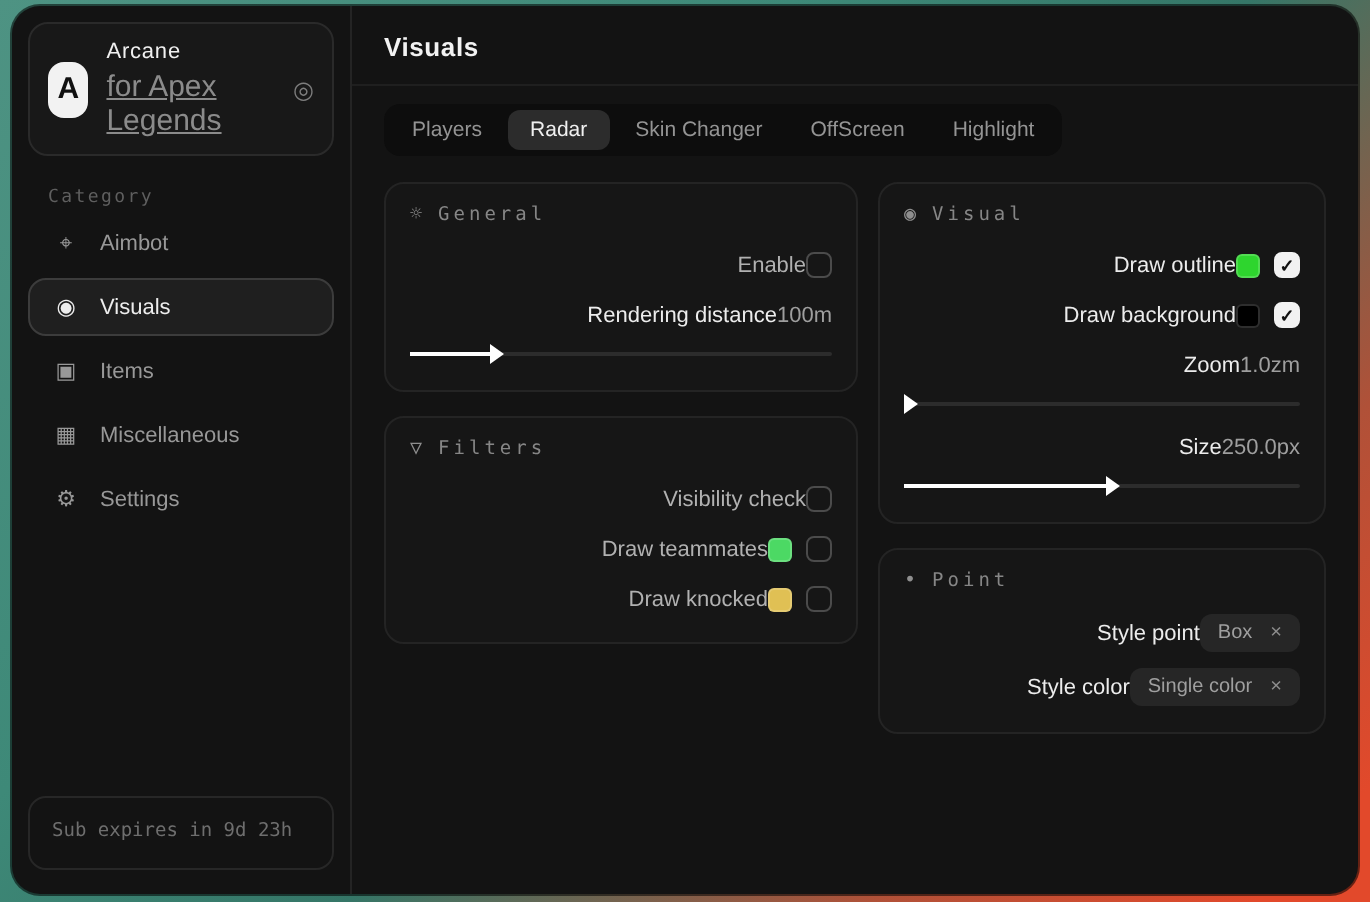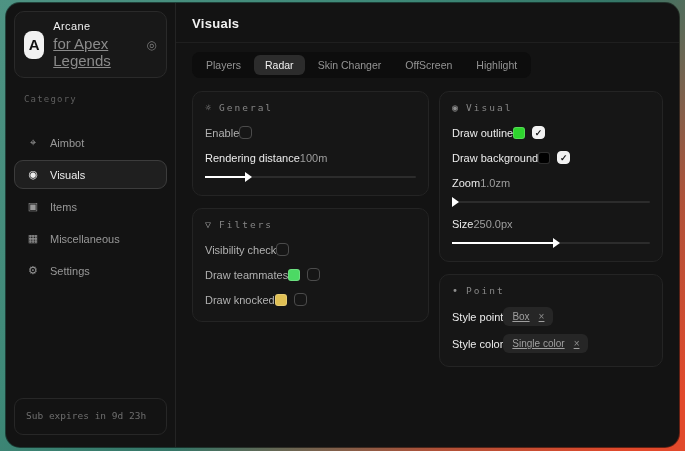--- a/index.html
+++ b/index.html
@@ -15,21 +15,21 @@
   }
   
   .sidebar { width:170px; min-width:170px; border-right:1px solid #242424; display:flex; flex-direction:column; padding:8px 0 8px; }
   .brand-card { margin:0 8px; padding:8px 9px; display:flex; align-items:center; gap:9px;
     background:#181818; border:1px solid #2a2a2a; border-radius:10px; }
   .brand-logo { width:28px; height:28px; background:#f2f2f2; border-radius:8px; color:#111;
     font-weight:bold; font-size:15px; display:flex; align-items:center; justify-content:center; }
   .brand-title { font-size:11px; font-weight:normal; color:#f0f0f0; letter-spacing:.4px; }
   .brand-sub { font-size:15px; color:#8b8b8b; margin-top:3px;text-decoration:underline; }
   .brand-gear { margin-left:auto; color:#7d7d7d; font-size:12px; cursor:pointer; }
-  .category { margin:16px 18px 24px; font-family:"DejaVu Sans Mono", monospace; font-size:9px;
+  .category { margin:16px 18px 4px; font-family:"DejaVu Sans Mono", monospace; font-size:9px;
     color:#5f5f5f; letter-spacing:1.2px; }
   .nav { display:flex; flex-direction:column; gap:3px; padding:0 8px; }
   .nav-item { display:flex; align-items:center; gap:10px; padding:7px 11px; border-radius:9px;
     border:1px solid transparent; color:#989898; font-size:11px; cursor:pointer; }
   .nav-item.active { background:#1f1f1f; border-color:#3c3c3c; color:#ededed; }
   .nav-icon { width:14px; text-align:center; font-size:11px; }
   .sidebar-footer { margin:auto 8px 4px; padding:9px 11px; border:1px solid #272727; border-radius:9px;
     font-family:"DejaVu Sans Mono", monospace; font-size:9.5px; line-height:1.75; }
   .foot-1 { color:#6e6e6e; }
   .foot-2 { color:#bdbdbd; }
@@ -43,38 +43,38 @@
   .tab.active { background:#2c2c2c; color:#f0f0f0; }
   .content { display:flex; gap:10px; padding:11px 16px; align-items:flex-start; }
   .col { display:flex; flex-direction:column; gap:12px; }
   .col-left { width:237px; }
   .col-right { flex:1; }
   .card { background:#161616; border:1px solid #242424; border-radius:10px; padding:10px 12px 13px; }
   .card-head { display:flex; align-items:center; gap:8px; margin-bottom:11px;
     font-family:"DejaVu Sans Mono", monospace; font-size:9.5px; letter-spacing:2px; color:#868686; }
   .card-head .hicon { letter-spacing:0; font-size:10px; color:#8f8f8f; }
   .rows { display:flex; flex-direction:column; gap:8px; }
-  .row { display:flex; align-items:center; justify-content:flex-start; min-height:17px; }
+  .row { display:flex; align-items:center; justify-content:flex-end; min-height:17px; }
   .label { font-size:11px; color:#b1b1b1; }
   .label.strong { color:#ececec; font-weight:normal; }
   .value { font-size:11px; color:#9e9e9e; }
   .controls { display:flex; align-items:center; gap:7px; }
   .swatch { width:12px; height:12px; border-radius:3px; border:1px solid rgba(255,255,255,.18); cursor:pointer; }
   .checkbox { width:13px; height:13px; border-radius:4px; border:1.5px solid #4b4b4b;
     display:flex; align-items:center; justify-content:center; cursor:pointer;
     font-size:9px; color:transparent; background:transparent; }
   .checkbox.checked { background:#f2f2f2; border-color:#f2f2f2; color:#121212; }
   .checkbox.checked::after { content:"✓"; font-weight:bold; }
   .slider { position:relative; height:10px; margin-top:-2px; cursor:pointer; }
   .slider .track { position:absolute; left:0; right:0; top:4px; height:2px; background:#2c2c2c; border-radius:1px; }
   .slider .fill { position:absolute; left:0; top:4px; height:2px; background:#ffffff; }
   .slider .thumb { position:absolute; top:0; width:0; height:0; margin-left:-2px;
     border-left:7px solid #ffffff; border-top:5px solid transparent; border-bottom:5px solid transparent; }
   .chip { display:inline-flex; align-items:center; gap:9px; background:#262626; border-radius:6px;
-    padding:4px 9px; font-size:10px; color:#9f9f9f; cursor:pointer;text-decoration:underline; }
+    padding:4px 9px; font-size:10px; color:#9f9f9f; cursor:pointer; }
   .chip-x { color:#8d8d8d; font-size:10px; cursor:pointer; }
 </style>
 </head>
 <body>
 
 <div class="window">
 
   <div class="sidebar">
     <div class="brand-card">
       <div class="brand-logo">A</div>

